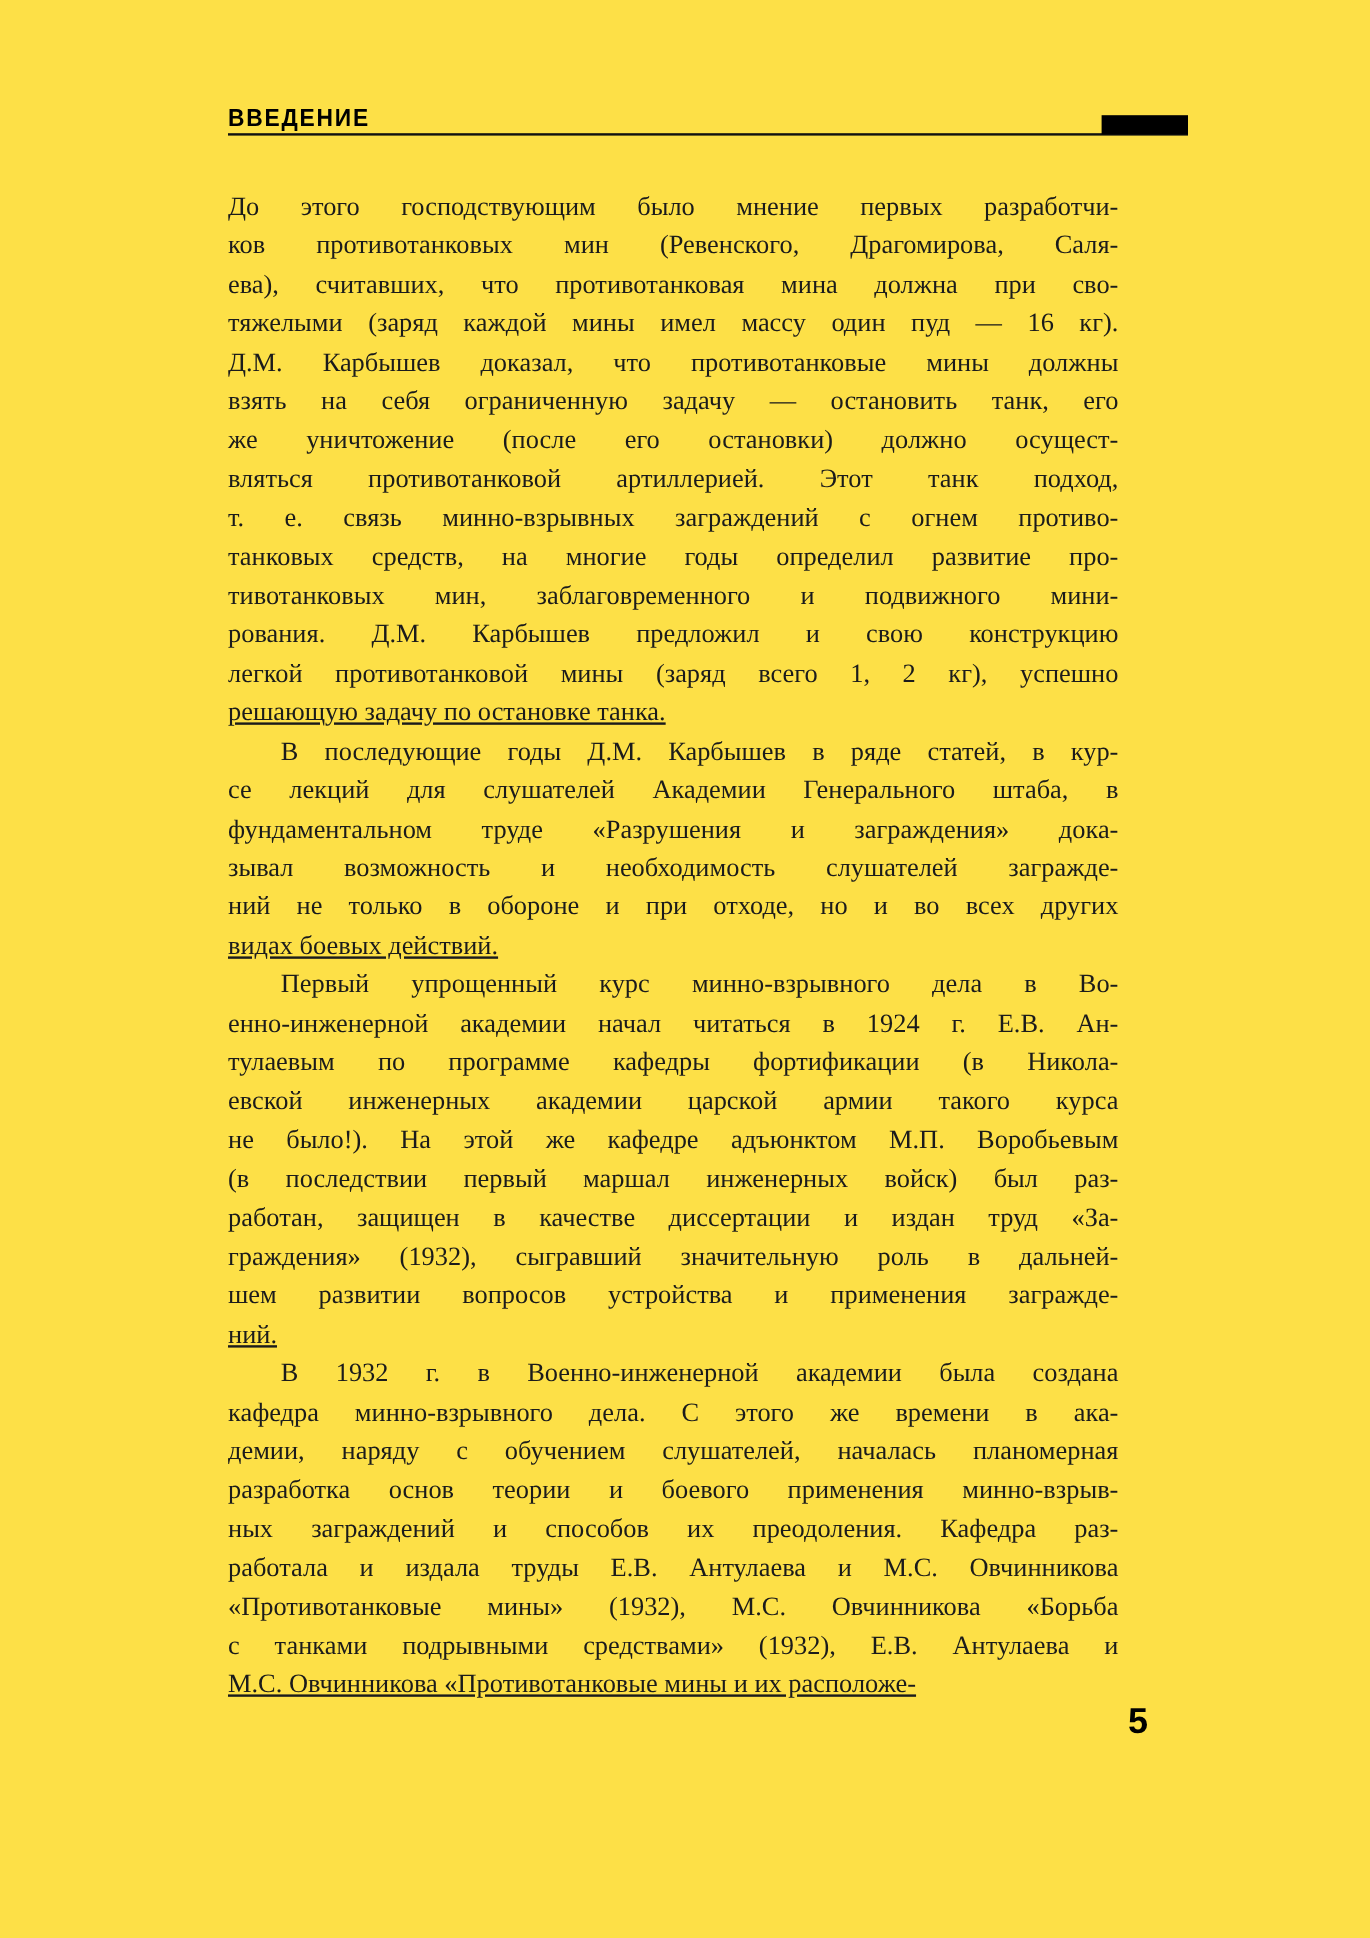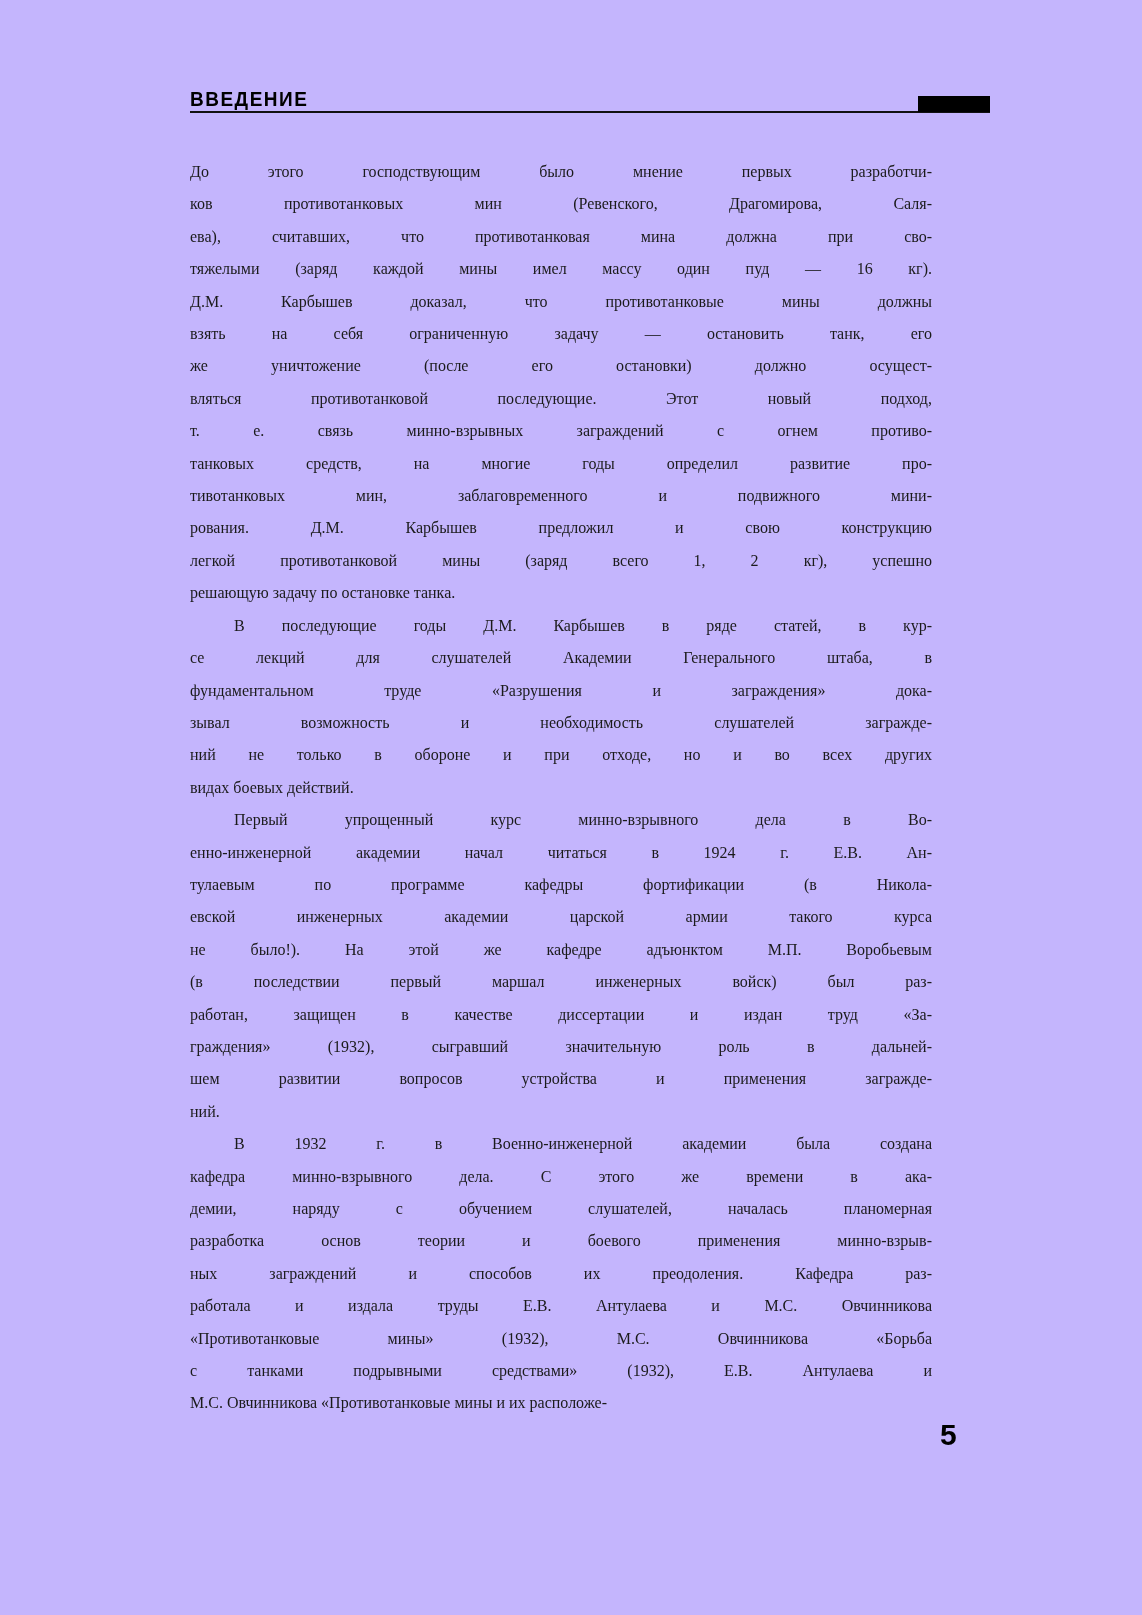--- a/index.html
+++ b/index.html
@@ -4,21 +4,21 @@
 <style>
   html, body {
     margin: 0;
     padding: 0;
     background: #ffffff;
   }
   .page {
     position: relative;
     width: 1142px;
     height: 1615px;
-    background: #c4b5fd;
+    background: #fde047;
     font-family: "Liberation Serif", serif;
     color: #1b1b1b;
     overflow: hidden;
   }
   .running-header {
     position: absolute;
     left: 190px;
     top: 88px;
     width: 800px;
     height: 26px;
@@ -50,29 +50,30 @@
     background: #000000;
   }
   .body-text {
     position: absolute;
     left: 190px;
     top: 156px;
     width: 742px;
   }
   .para { margin: 0; padding: 0; }
   .line {
-    font-size: 16px;
+    font-size: 22px;
     line-height: 32.4px;
     text-align: justify;
     text-align-last: justify;
     white-space: normal;
     color: #1b1b1b;
   }
   .line.last {
     text-align-last: left;
+    text-decoration: underline;
   }
   .line.indent {
     padding-left: 44px;
   }
   .page-number {
     position: absolute;
     left: 940px;
     top: 1418px;
     font-family: "Liberation Sans", sans-serif;
     font-weight: bold;
@@ -94,21 +95,21 @@
 
   <div class="body-text">
       <div class="para">
         <div class="line">До этого господствующим было мнение первых разработчи-</div>
         <div class="line">ков противотанковых мин (Ревенского, Драгомирова, Саля-</div>
         <div class="line">ева), считавших, что противотанковая мина должна при сво-</div>
         <div class="line">тяжелыми (заряд каждой мины имел массу один пуд — 16 кг).</div>
         <div class="line">Д.М. Карбышев доказал, что противотанковые мины должны</div>
         <div class="line">взять на себя ограниченную задачу — остановить танк, его</div>
         <div class="line">же уничтожение (после его остановки) должно осущест-</div>
-        <div class="line">вляться противотанковой последующие. Этот новый подход,</div>
+        <div class="line">вляться противотанковой артиллерией. Этот танк подход,</div>
         <div class="line">т. е. связь минно-взрывных заграждений с огнем противо-</div>
         <div class="line">танковых средств, на многие годы определил развитие про-</div>
         <div class="line">тивотанковых мин, заблаговременного и подвижного мини-</div>
         <div class="line">рования. Д.М. Карбышев предложил и свою конструкцию</div>
         <div class="line">легкой противотанковой мины (заряд всего 1, 2 кг), успешно</div>
         <div class="line last">решающую задачу по остановке танка.</div>
       </div>
       <div class="para">
         <div class="line indent">В последующие годы Д.М. Карбышев в ряде статей, в кур-</div>
         <div class="line">се лекций для слушателей Академии Генерального штаба, в</div>

